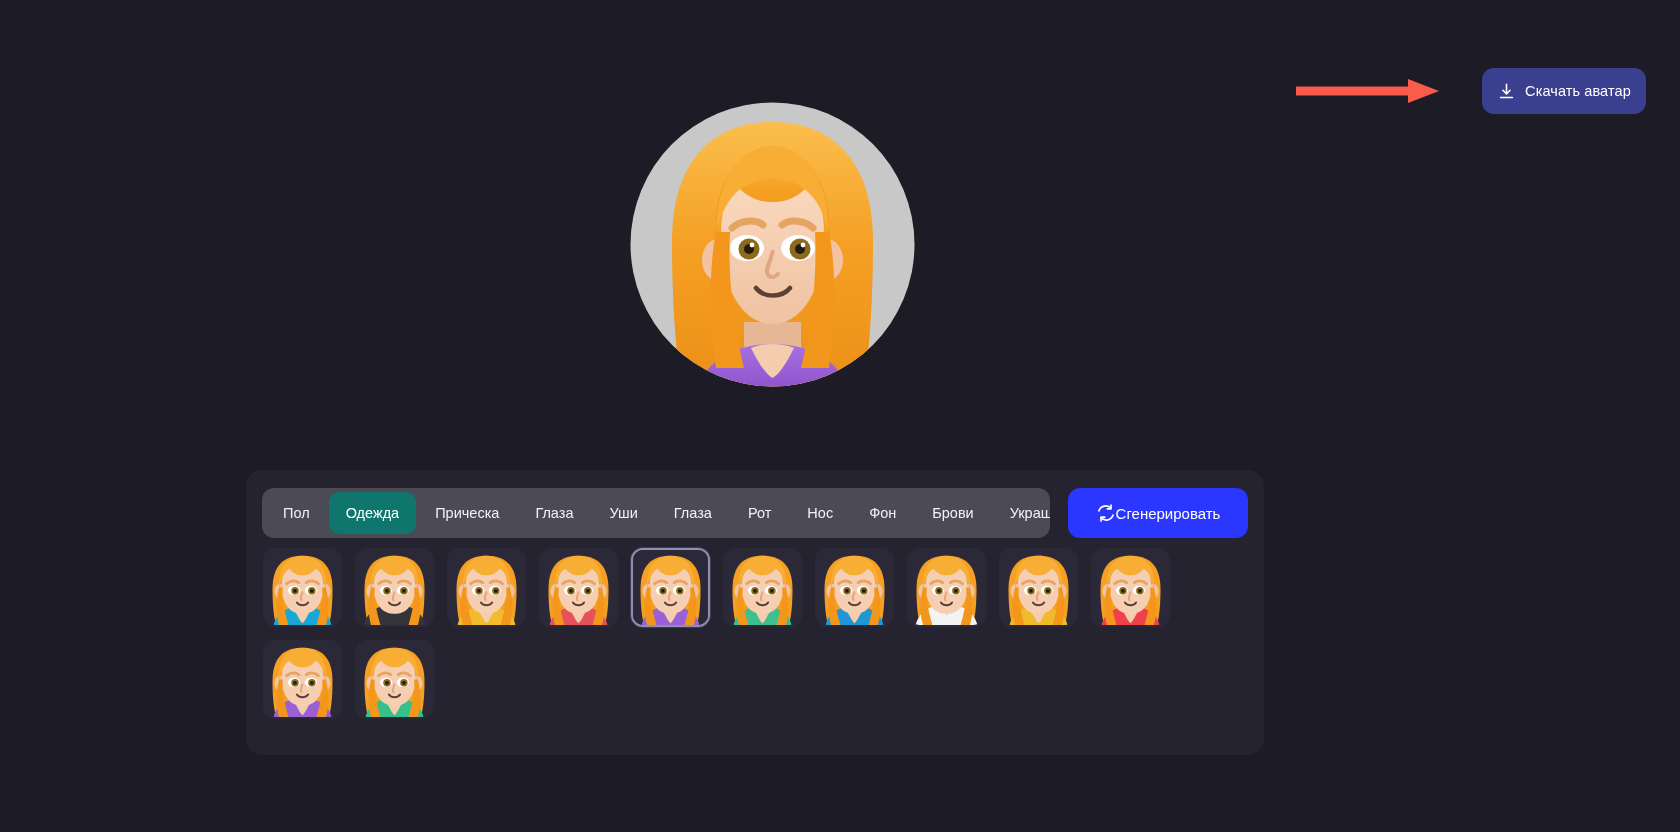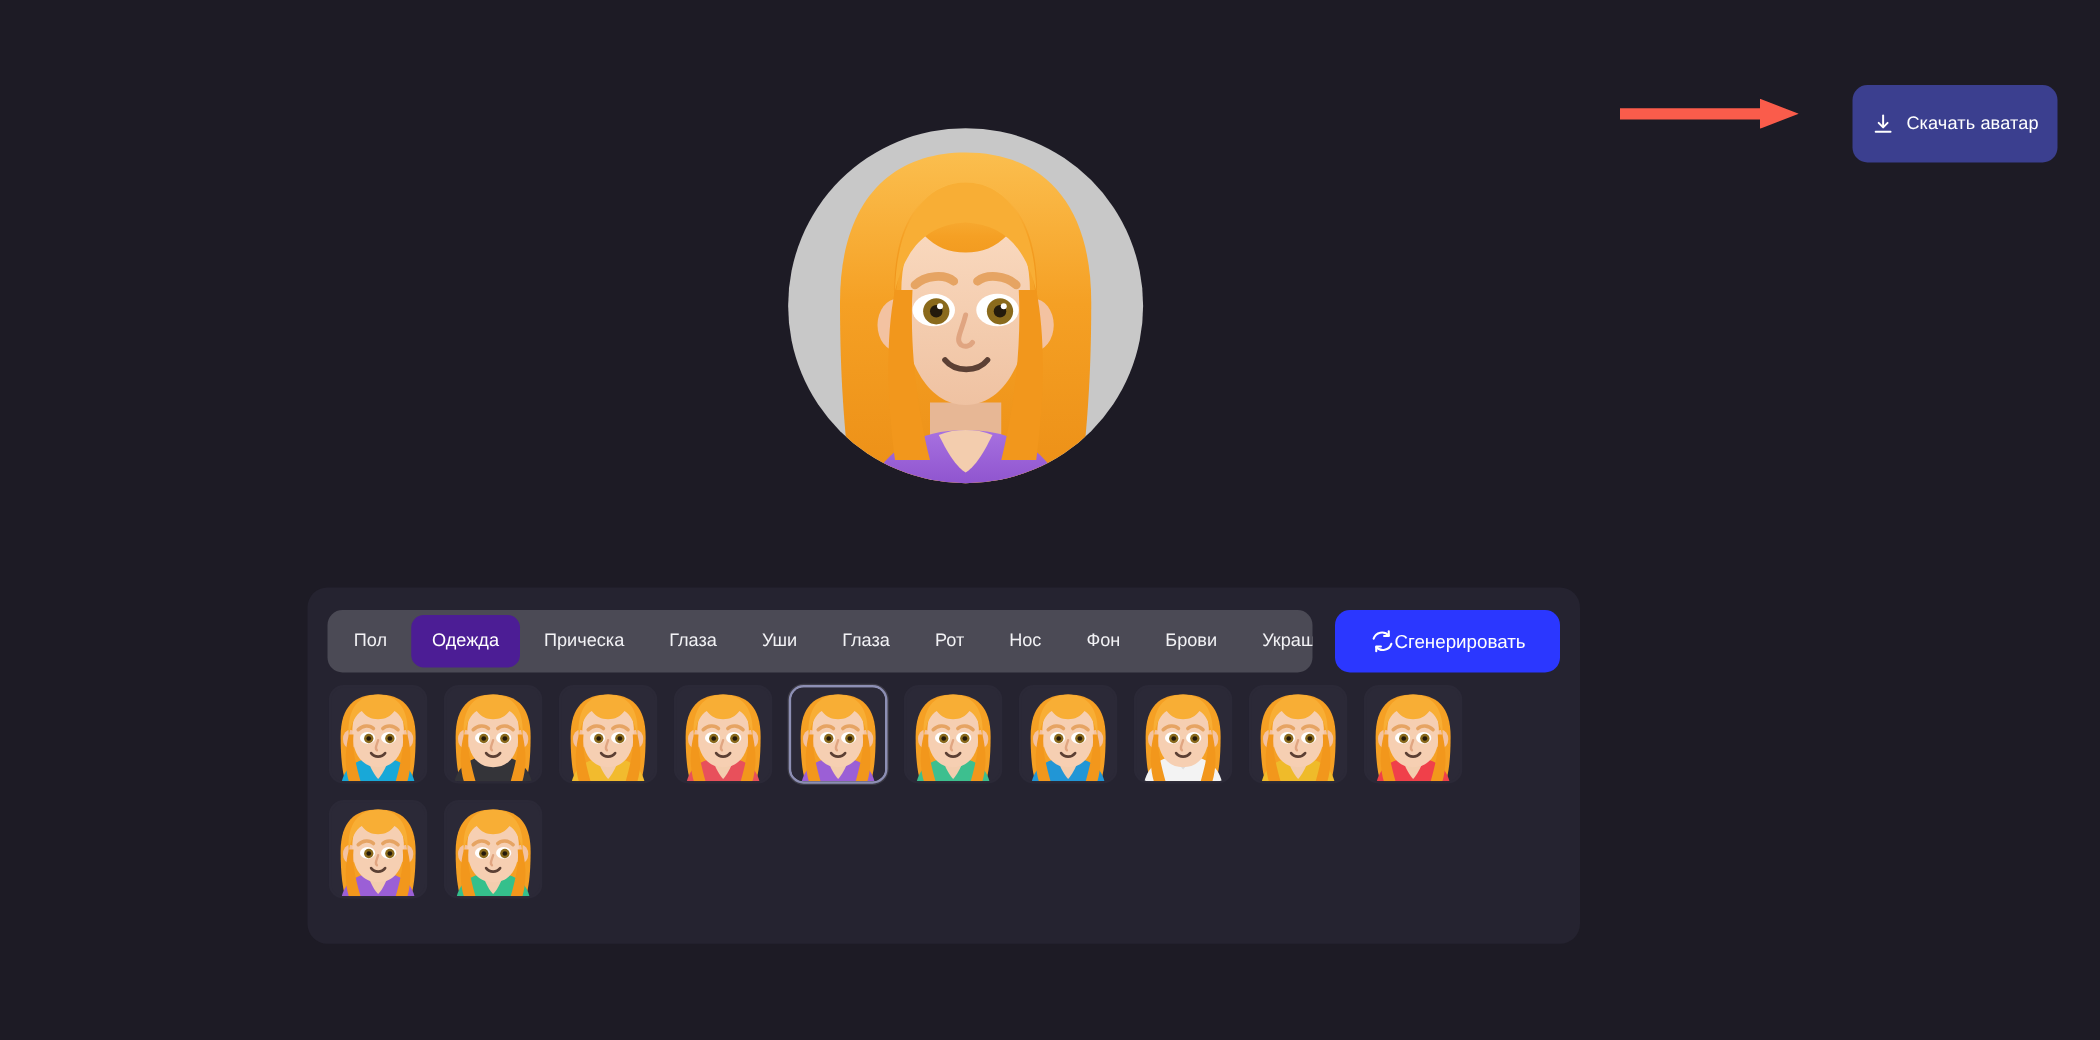--- a/index.html
+++ b/index.html
@@ -12,21 +12,21 @@
   .app {
     position: relative;
     width: 1680px; height: 832px;
     background: #1d1b25;
   }
 
   
   .download-btn {
     position: absolute;
     top: 68px; left: 1482px;
-    width: 164px; height: 62px;
+    width: 164px; height: 46px;
     background: #3b3f8f;
     border: none;
     border-radius: 12px;
     display: flex; align-items: center; justify-content: center;
     gap: 9px;
     cursor: pointer;
     color: #ffffff;
     font-size: 14.5px;
   }
   .download-btn .dl-icon { width: 19px; height: 19px; display: block; flex: none; }
@@ -86,21 +86,21 @@
     padding: 0 17px;
     border-radius: 10px;
     display: flex; align-items: center; justify-content: center;
     color: #f2f2f5;
     font-size: 14.5px;
     white-space: nowrap;
     cursor: pointer;
     background: transparent;
     border: none;
   }
-  .tab.active { background: #4c1d95; color: #ffffff; text-align: center; }
+  .tab.active { background: #0f766e; color: #ffffff; text-align: center; }
 
   .generate-btn {
     flex: none;
     margin-left: 18px;
     width: 180px; height: 50px;
     background: #2b37ff;
     border: none; border-radius: 12px;
     display: flex; align-items: center; justify-content: center;
     gap: 0;
     color: #ffffff;

